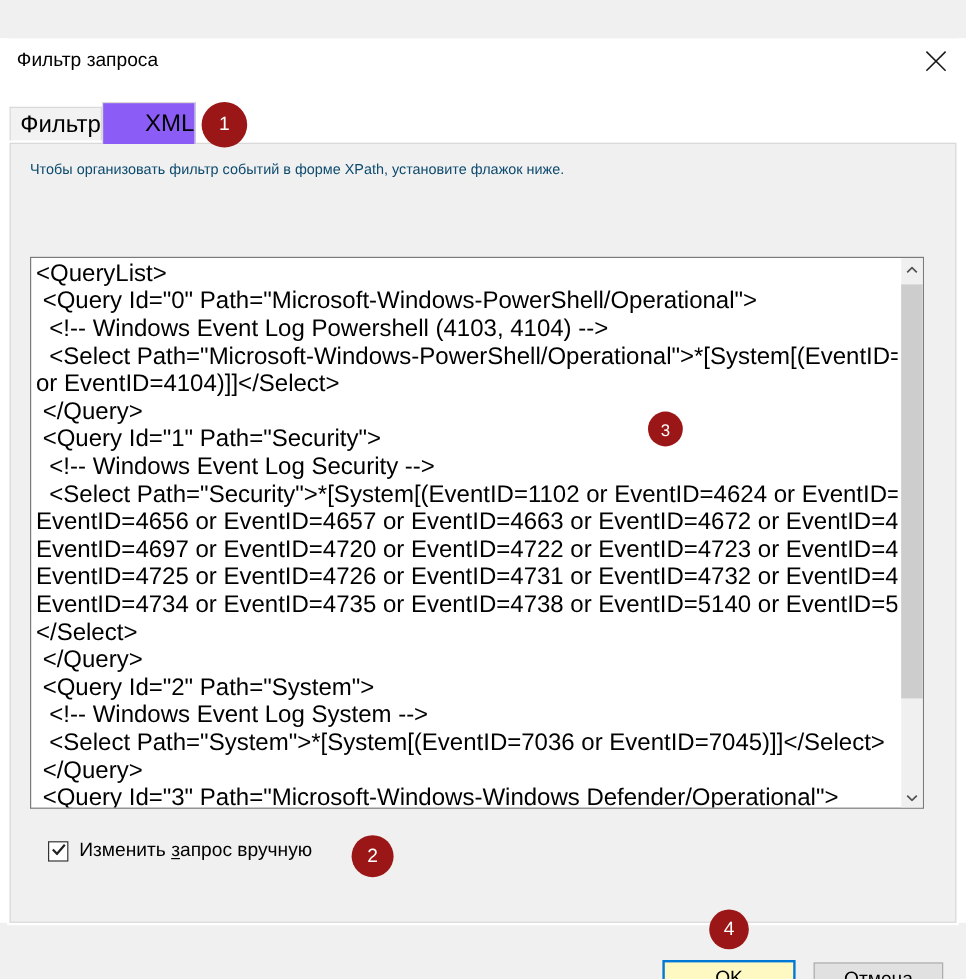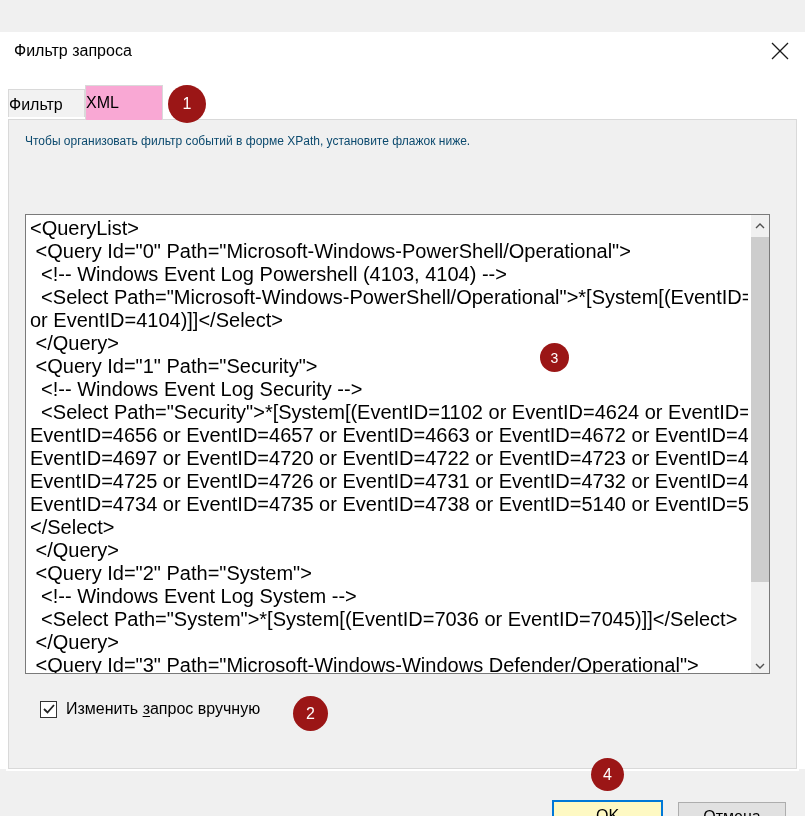--- a/index.html
+++ b/index.html
@@ -13,23 +13,23 @@
 
   
   .top-band{left:0;top:0;width:805px;height:87px;background:#ffffff;z-index:1;}
   .side-strip{width:8px;top:0;height:737px;background:#ffffff;z-index:1;}
   .side-strip.left{left:0;}
   .side-strip.right{left:797px;}
   .dlg-title{left:14px;top:10px;font-size:16px;color:#000;z-index:2;}
   .close-btn{left:764px;top:6px;width:32px;height:30px;z-index:3;display:flex;align-items:center;justify-content:center;cursor:pointer;}
 
   
-  .tab{z-index:2;display:flex;align-items:center;justify-content:flex-start;font-size:16px;color:#000;box-sizing:border-box;}
+  .tab{z-index:2;display:flex;align-items:center;justify-content:flex-end;font-size:20px;color:#000;box-sizing:border-box;}
   .tab-inactive{left:8px;top:57px;width:77px;height:30px;background:#f2f2f2;border:1px solid #d9d9d9;border-bottom:none;}
-  .tab-active{left:85px;top:53px;width:78px;height:35px;background:#f9a8d4;border:1px solid #d9d9d9;border-bottom:none;z-index:4;}
+  .tab-active{left:85px;top:53px;width:78px;height:35px;background:#8b5cf6;border:1px solid #d9d9d9;border-bottom:none;z-index:4;}
 
   
   .tab-page{
     left:8px;top:87px;width:789px;height:650px;box-sizing:border-box;
     background:#f0f0f0;border:1px solid #d9d9d9;
     box-shadow:0 0 0 2px #ffffff;z-index:2;
   }
   .description{left:25px;top:102px;width:740px;font-size:12px;color:#0c4a6e;z-index:3;}
 
   

